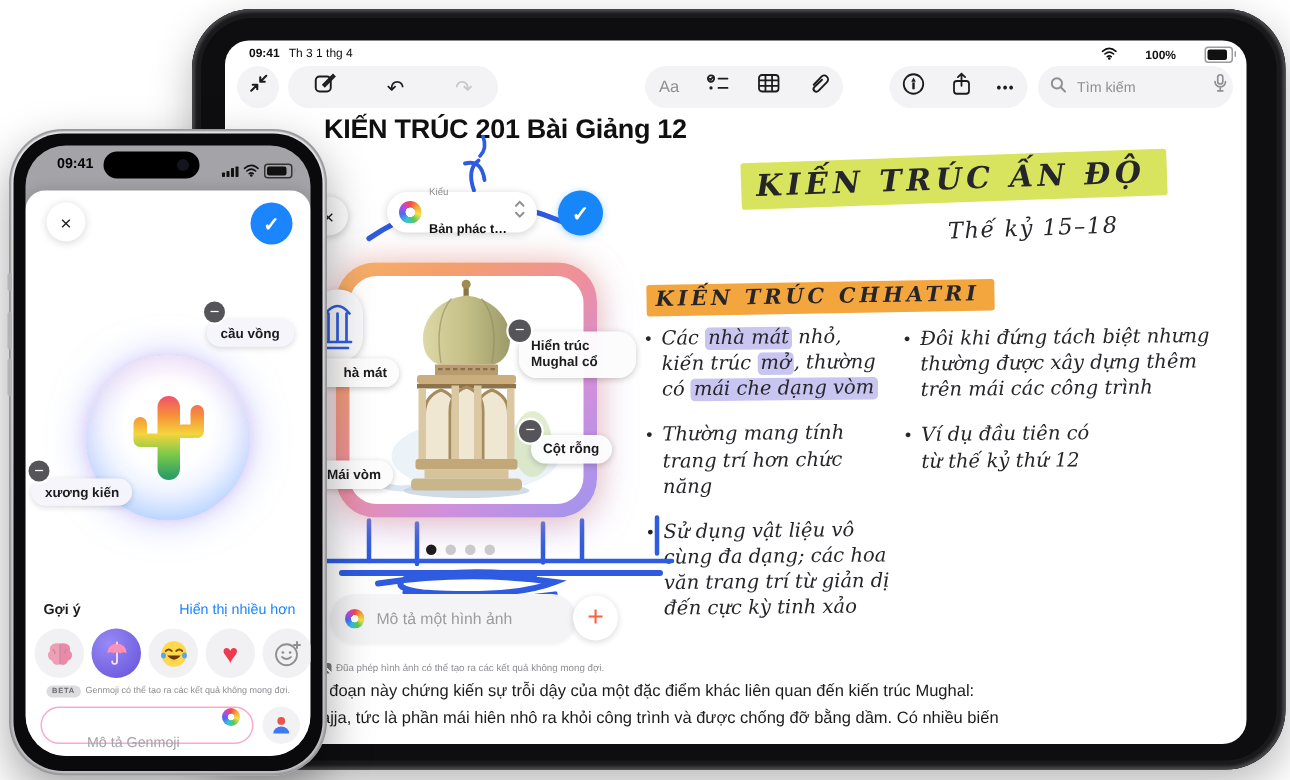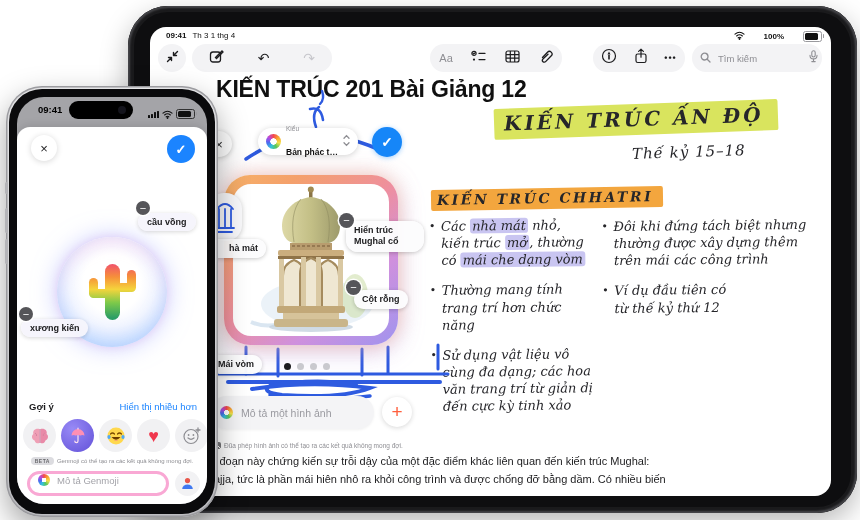--- a/index.html
+++ b/index.html
@@ -23,21 +23,21 @@
   .tb-markup{left:443px;top:17px;width:92px;}
   .tb-search{left:542px;top:17px;width:130px;justify-content:flex-start;gap:5px;padding:0 8px;box-sizing:border-box;}
   .tb-search input{border:none;background:transparent;outline:none;width:84px;font-size:9.5px;color:#3c3c43;
         font-family:"Liberation Sans",sans-serif;}
   .tb-search input::placeholder{color:#8e8e93;}
   .glyph{font-size:14px;color:#1c1c1e;line-height:1;}
   .glyph.dim{color:#c7c7cc;}
   .aa{font-size:11px;color:#8e8e93;letter-spacing:0;}
   .more{font-size:9px;color:#1c1c1e;letter-spacing:1px;font-weight:bold;}
 
-  .note-title{left:66px;top:49px;font-size:23px;font-weight:bold;color:#101010;letter-spacing:-.2px;}
+  .note-title{left:66px;top:49px;font-size:18px;font-weight:bold;color:#101010;letter-spacing:-.2px;}
 
   
   .hand{font-family:"DejaVu Serif",serif;font-style:italic;color:#26262a;}
   .hw-head{left:344px;top:80px;transform:rotate(-2deg);font-size:20px;font-weight:600;letter-spacing:3px;}
   .hw-head .hl{background:#d9e45e;padding:3px 14px 4px 10px;border-radius:2px;}
   .hw-sub{left:482px;top:116px;transform:rotate(-2deg);font-size:15px;letter-spacing:1px;}
   .hw-sec{left:281px;top:163px;transform:rotate(-1deg);font-size:14px;font-weight:600;letter-spacing:2.5px;}
   .hw-sec .hl{background:#f3a63e;padding:2px 10px 3px 6px;border-radius:2px;}
   .hcol{font-size:13px;line-height:1.32;}
   .hcol-left{left:280px;top:190px;width:164px;transform:rotate(-0.6deg);}
@@ -71,21 +71,21 @@
   .sk-chip{left:58px;top:166px;width:34px;height:48px;border-radius:16px;background:#f8f8fa;z-index:4;
         box-shadow:0 1px 5px rgba(0,0,0,.2);display:flex;align-items:center;justify-content:center;}
   .tag{border-radius:12px;background:rgba(252,252,253,.97);box-shadow:0 1px 4px rgba(0,0,0,.22);
         font-size:9px;font-weight:bold;color:#1c1c1e;padding:4px 8px;z-index:4;line-height:1.25;}
   .minus{width:15px;height:15px;border-radius:50%;background:#555559;color:#fff;z-index:5;
         display:flex;align-items:center;justify-content:center;font-size:11px;line-height:1;
         box-shadow:0 0 0 1.5px rgba(255,255,255,.95);}
   .dots{left:134px;top:336px;display:flex;gap:6px;z-index:4;}
   .dots span{width:7px;height:7px;border-radius:50%;background:#c9c9ce;}
   .dots span.on{background:#1c1c1e;}
-  .wand-input{left:60px;top:369px;width:164px;height:33px;border-radius:17px;background:#f4f4f6;z-index:3;
+  .wand-input{left:70px;top:369px;width:164px;height:33px;border-radius:17px;background:#f4f4f6;z-index:3;
         display:flex;align-items:center;gap:6px;padding:16px 10px;box-sizing:border-box;box-shadow:0 1px 3px rgba(0,0,0,.06);}
   .wand-input input{border:none;background:transparent;outline:none;font-size:10.5px;width:110px;
         font-family:"Liberation Sans",sans-serif;color:#3c3c43;}
   .wand-input input::placeholder{color:#9a9aa0;}
   .flower{width:13px;height:13px;border-radius:50%;flex:none;
         background:radial-gradient(circle,#fff 0 26%,transparent 28%),
         conic-gradient(#f5484d,#f7a531,#f5e04a,#58c75a,#34c3dd,#4a6cf0,#b64ae0,#f5484d);}
   .wand-plus{left:232px;top:370px;width:30px;height:30px;border-radius:50%;background:#fff;z-index:3;
         box-shadow:0 1px 5px rgba(0,0,0,.16);display:flex;align-items:center;justify-content:center;
         font-size:19px;font-weight:300;color:#ff5f3d;}
@@ -119,22 +119,22 @@
   .gm-tag{border-radius:11px;background:rgba(246,245,252,.96);box-shadow:0 1px 4px rgba(0,0,0,.16);
         font-size:9px;font-weight:bold;color:#1c1c1e;padding:4px 9px;}
   .gm-sug-label{left:12px;top:304px;font-size:9.5px;font-weight:bold;color:#1c1c1e;}
   .gm-more{right:10px;top:304px;font-size:9.5px;color:#1b84ff;}
   .chips{left:6px;top:322px;display:flex;gap:5px;}
   .chip{width:33px;height:33px;border-radius:50%;background:#f1f1f3;display:flex;align-items:center;justify-content:center;}
   .chip.um{background:radial-gradient(circle at 35% 30%,#988af6,#6251d8);}
   .beta-row{left:0;top:360px;width:100%;display:flex;align-items:center;justify-content:center;gap:3px;}
   .beta-pill{font-size:5px;font-weight:bold;color:#6a6a6e;background:#dcdce0;border-radius:4px;padding:1px 4px;letter-spacing:.5px;}
   .beta-txt{font-size:6px;color:#8e8e93;}
-  .gm-input{left:10px;top:374px;width:142px;height:25px;border-radius:13px;background:#fff;border:3px solid #f9a8d4;
-        box-sizing:border-box;display:flex;align-items:flex-start;gap:5px;padding:0 8px;}
+  .gm-input{left:10px;top:374px;width:142px;height:25px;border-radius:13px;background:#fff;border:1px solid #f9a8d4;
+        box-sizing:border-box;display:flex;align-items:flex-end;gap:5px;padding:0 8px;flex-direction:column;}
   .gm-input input{border:none;outline:none;background:transparent;width:100px;font-size:9.5px;
         font-family:"Liberation Sans",sans-serif;color:#3c3c43;}
   .gm-input input::placeholder{color:#a3a3a9;}
   .gm-person{left:158px;top:374px;width:25px;height:25px;border-radius:50%;background:#f2f2f4;
         display:flex;align-items:center;justify-content:center;}
   .heart{font-size:18px;color:#f0384e;line-height:1;}
 
   
   .batt{width:17px;height:8.5px;border:1px solid #9a9a9e;border-radius:2.5px;position:relative;}
   .batt i{position:absolute;left:1px;top:1px;bottom:1px;width:13px;background:#111;border-radius:1.5px;}
@@ -352,21 +352,21 @@
 
       <div class="abs" style="left:196px;top:194px;z-index:4;">
         <div class="minus abs" style="left:-7px;top:-8px;">−</div>
         <div class="tag" style="width:62px;">Hiển trúc Mughal cổ</div>
       </div>
       <div class="abs tag" style="left:36px;top:212px;width:64px;text-align:right;">hà mát</div>
       <div class="abs" style="left:204px;top:263px;z-index:4;">
         <div class="minus abs" style="left:-8px;top:-10px;">−</div>
         <div class="tag">Cột rỗng</div>
       </div>
-      <div class="abs tag" style="left:60px;top:280px;margin-top:48px;">Mái vòm</div>
+      <div class="abs tag" style="left:60px;top:280px;">Mái vòm</div>
 
       <div class="abs dots">
         <span class="on"></span>
         <span></span>
         <span></span>
         <span></span>
       </div>
 
       <div class="abs wand-input">
         <span class="flower"></span>

